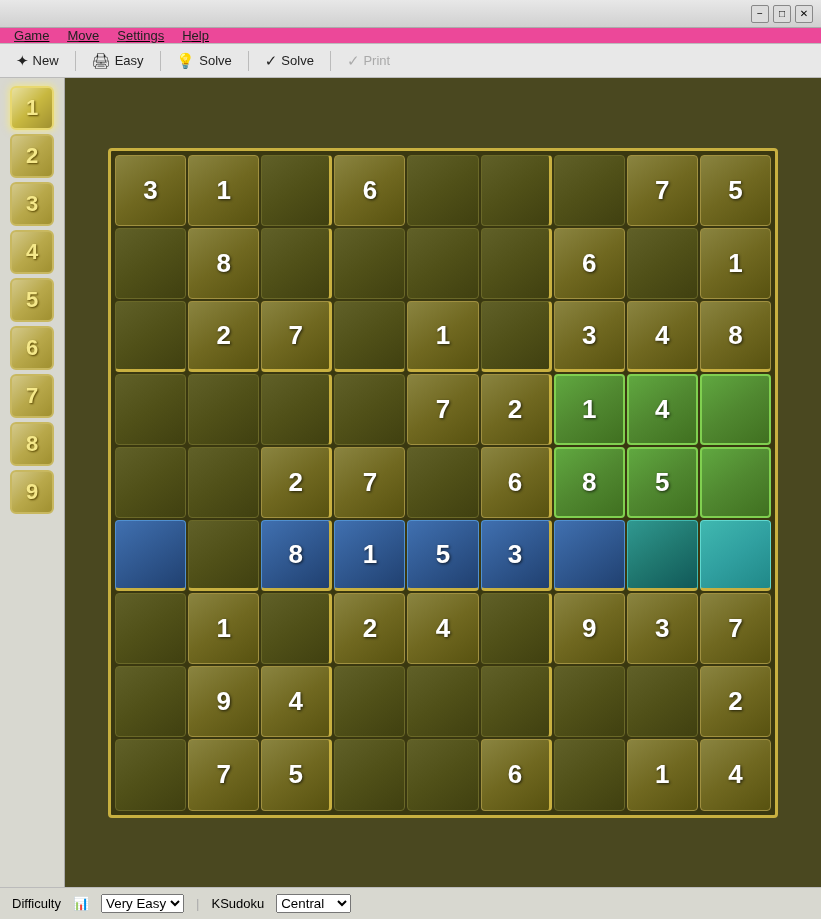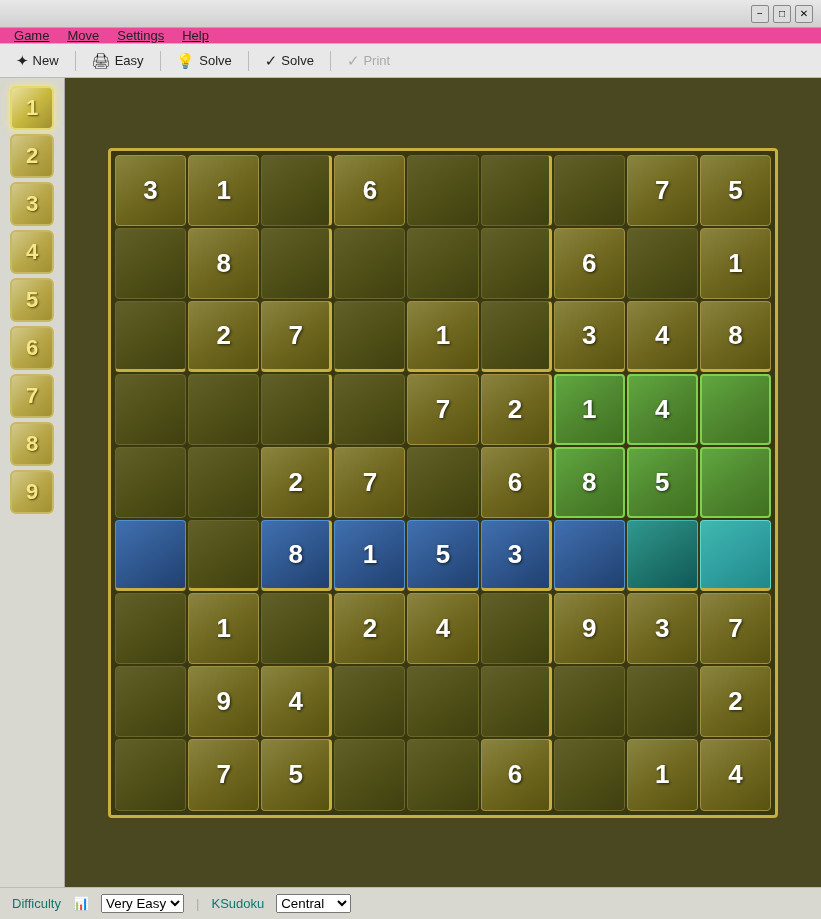--- a/index.html
+++ b/index.html
@@ -183,21 +183,21 @@
     #status-bar {
       height: 32px;
       background: #d8d8d0;
       border-top: 1px solid #bbb;
       display: flex;
       align-items: center;
       padding: 0 12px;
       gap: 12px;
       font-size: 13px;
     }
-    #status-bar .label { color: #0f766e; }
+    #status-bar .label { color: #000000; }
     .status-sep { color: #aaa; }
   </style>
 </head>
 <body>
 
 <div id="title-bar">
   <div style="width:60px;"></div>
   <div id="window-controls">
     <div class="win-btn">−</div>
     <div class="win-btn">□</div>

